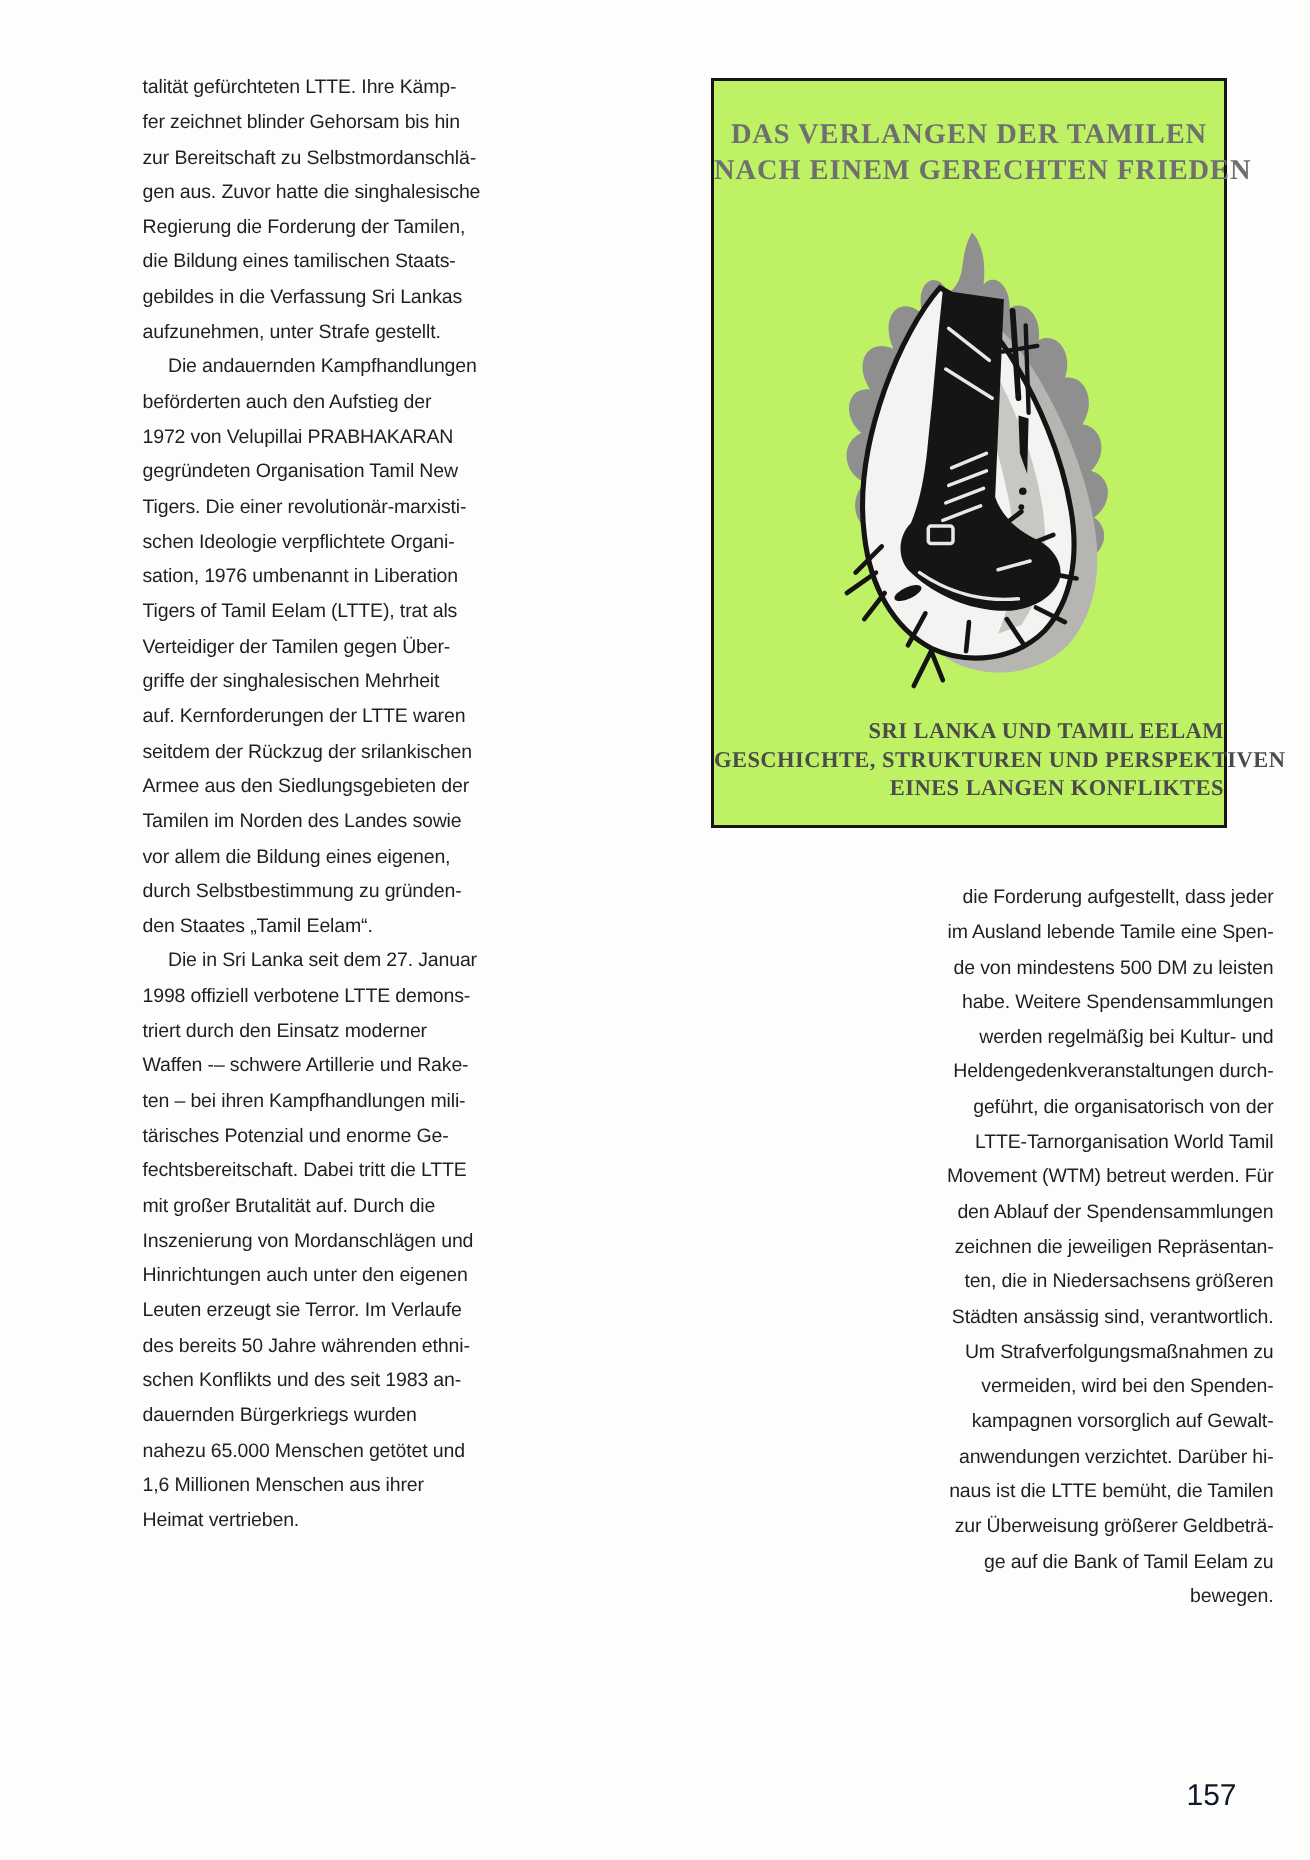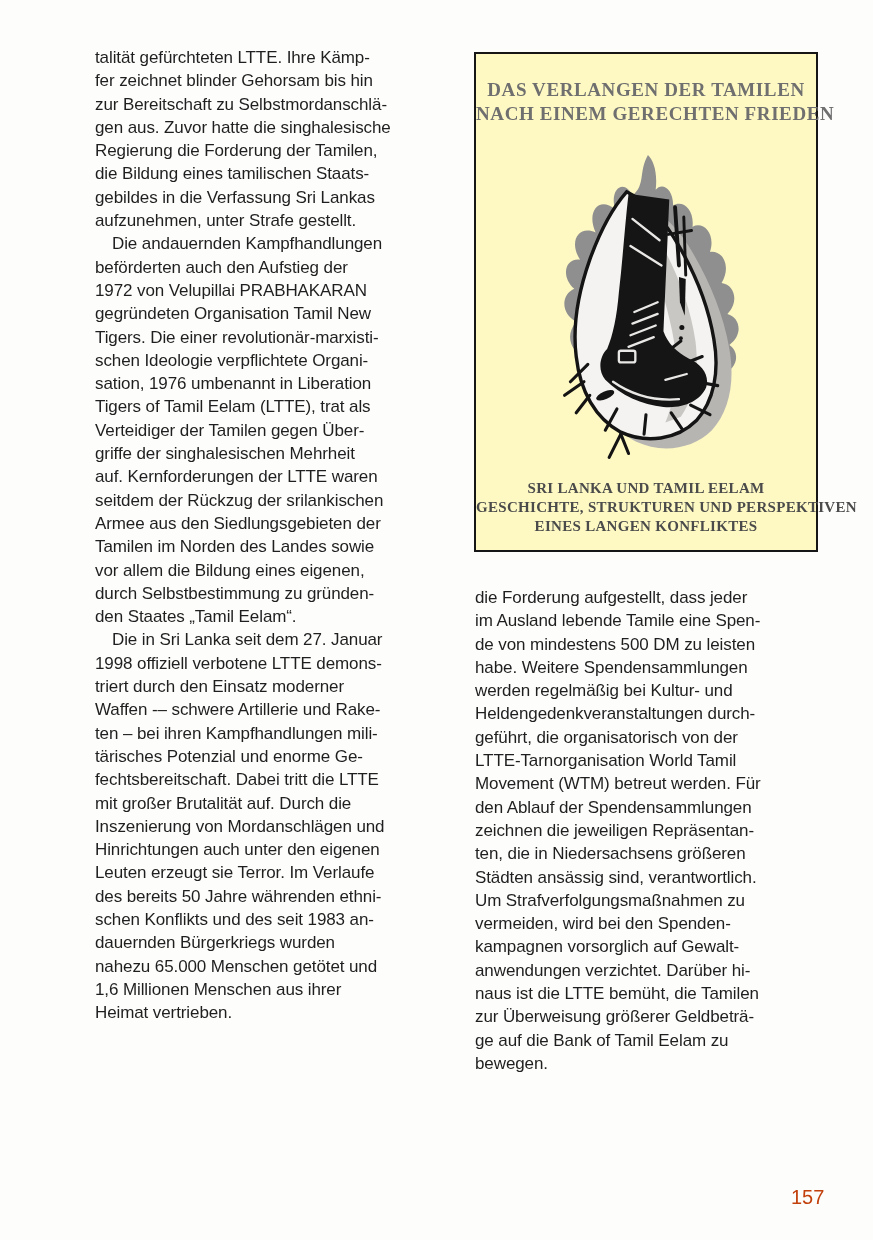--- a/index.html
+++ b/index.html
@@ -3,45 +3,45 @@
 <meta charset="utf-8">
 <style>
   html,body{margin:0;padding:0;}
   body{
     width:873px;height:1240px;position:relative;
     background:#fdfdfc;
     font-family:"Liberation Sans", sans-serif;
     color:#1f1f1f;
     overflow:hidden;
   }
-  .col{position:absolute;font-size:17px;line-height:23.3px;letter-spacing:-0.1px;}
+  .col{position:absolute;font-size:13px;line-height:23.3px;letter-spacing:-0.1px;}
   .col-left{left:95px;top:46px;width:356px;}
-  .col-right{left:475px;top:586px;width:374px;}
+  .col-right{left:475px;top:586px;width:374px;text-align:right;}
   .para{white-space:pre;margin:0;}
   .para.indent{text-indent:17px;}
 
   .poster{
     position:absolute;left:474px;top:52px;width:344px;height:500px;
-    background:#fef9c3;border:2px solid #161616;box-sizing:border-box;
+    background:#bef264;border:2px solid #161616;box-sizing:border-box;
   }
   .poster-title{
     margin-top:24px;text-align:center;white-space:pre;
     font-family:"Liberation Serif", serif;font-weight:bold;
     font-size:19px;line-height:24px;letter-spacing:0.6px;color:#6f6f6f;
   }
   .poster-art{
     position:absolute;left:44px;top:96px;width:252px;height:322px;
   }
   .poster-caption{
-    position:absolute;left:0;right:0;bottom:14px;text-align:center;white-space:pre;
+    position:absolute;left:0;right:0;bottom:14px;text-align:right;white-space:pre;
     font-family:"Liberation Serif", serif;font-weight:bold;
     font-size:15px;line-height:19px;letter-spacing:0.3px;color:#4b4b4b;
   }
   .page-number{
-    position:absolute;left:791px;top:1186px;font-size:20px;color:#c2410c;
+    position:absolute;left:791px;top:1186px;font-size:20px;color:#0f172a;
   }
 </style>
 </head>
 <body>
 
 <div class="col col-left">
   <p class="para">talität gefürchteten LTTE. Ihre Kämp-
 fer zeichnet blinder Gehorsam bis hin
 zur Bereitschaft zu Selbstmordanschlä-
 gen aus. Zuvor hatte die singhalesische

